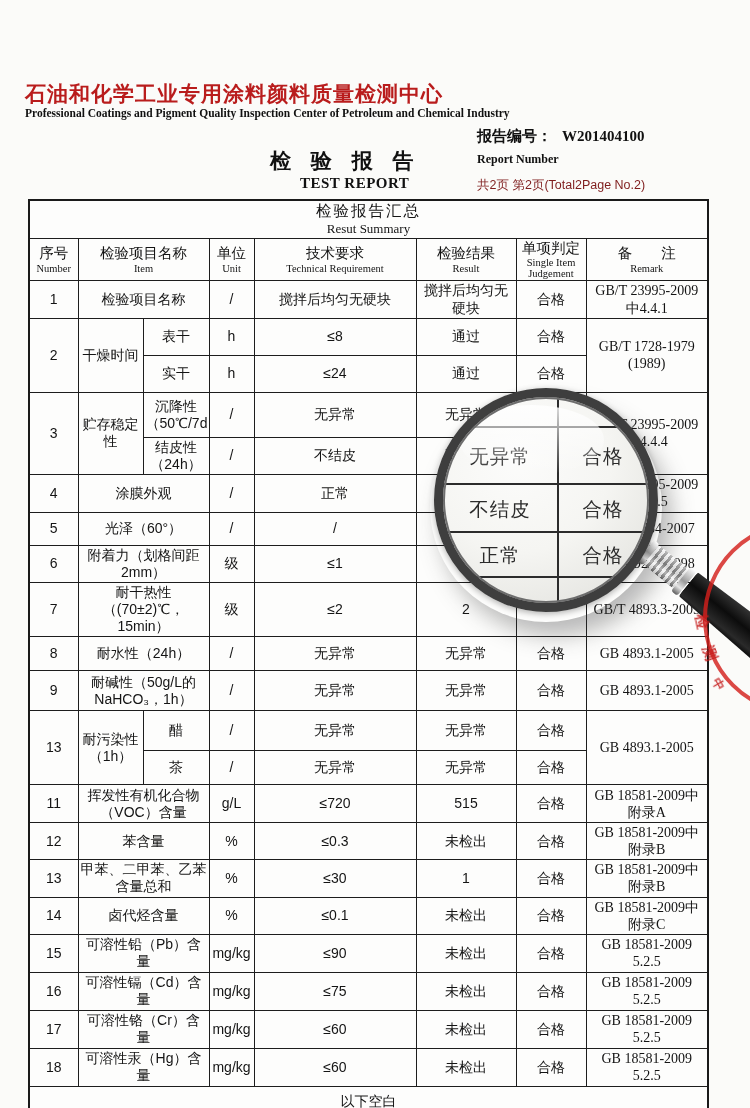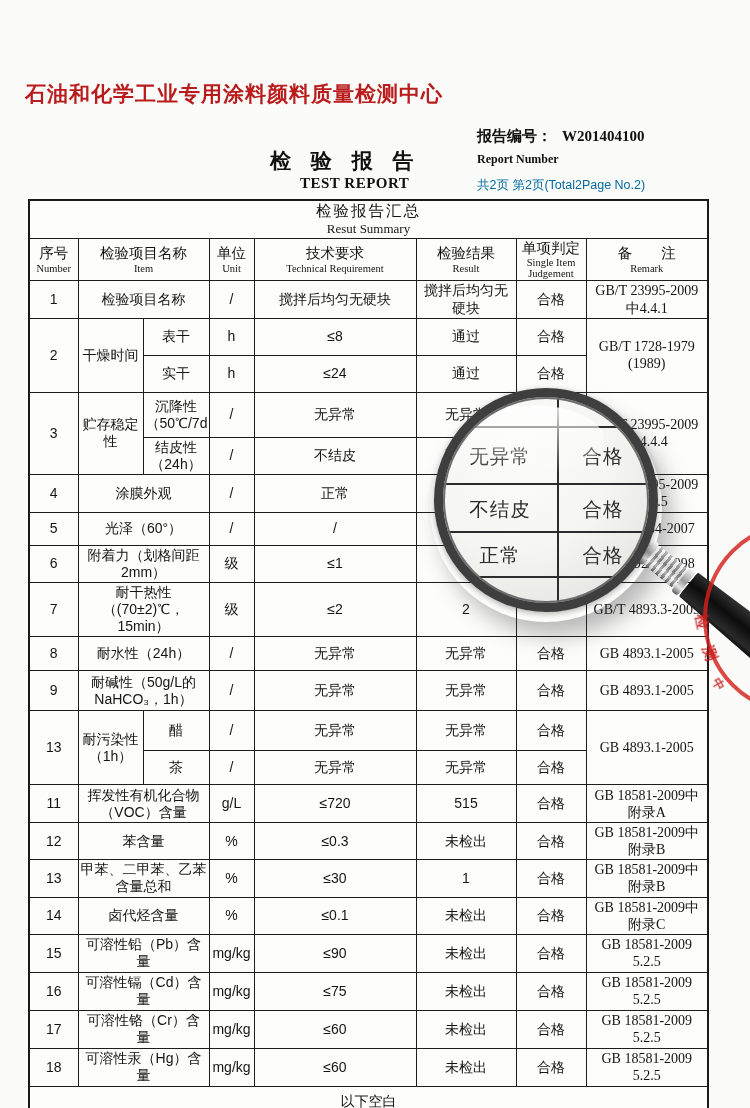--- a/index.html
+++ b/index.html
@@ -17,21 +17,21 @@
   .org-en { position:absolute; top:107px; left:25px; font-size:11.5px;
     font-family:"Liberation Serif", serif; font-weight:bold; color:#111; }
   .rep-cn { position:absolute; top:147px; left:270px; font-size:21px; font-weight:bold;
     letter-spacing:7px; color:#111; }
   .rep-en { position:absolute; top:175px; left:300px; font-size:15px; font-weight:bold;
     font-family:"Liberation Serif", serif; letter-spacing:0.5px; color:#111; }
   .repno-line { position:absolute; top:127px; left:477px; font-size:15px; font-weight:bold; color:#111; }
   .repno-line .val { font-family:"Liberation Serif", serif; font-weight:bold; padding-left:10px; }
   .repno-en { position:absolute; top:152px; left:477px; font-size:12px;
     font-family:"Liberation Serif", serif; font-weight:bold; color:#111;text-align:center; }
-  .pages { position:absolute; top:177px; left:477px; font-size:12.5px; color:#0369a1; }
+  .pages { position:absolute; top:177px; left:477px; font-size:12.5px; color:#7f1d1d; }
   
   table.report { position:absolute; top:199px; left:28px; width:679px;
     border-collapse:collapse; table-layout:fixed; background:#fdfdfc; }
   table.report td, table.report th {
     border:1.6px solid #1d1d1d; text-align:center; vertical-align:middle;
     font-size:14px; line-height:1.22; padding:1px 2px; font-weight:normal; color:#141414;
     overflow:hidden;
   }
   table.report { border:2.5px solid #1a1a1a; }
   .t-title .cn { font-size:15.5px; letter-spacing:2px; }
@@ -78,20 +78,21 @@
     pointer-events:none; filter:blur(.3px); }
   .stamp-txt { position:absolute; color:rgba(196,25,25,.85); font-size:15px; font-weight:bold;
     z-index:6; pointer-events:none; filter:blur(.7px); }
 </style>
 </head>
 <body>
 
 <div id="page">
 
   <div class="org-cn">石油和化学工业专用涂料颜料质量检测中心</div>
+  <div class="org-en">Professional Coatings and Pigment Quality Inspection Center of Petroleum and Chemical Industry</div>
   <div class="rep-cn">检 验 报 告</div>
   <div class="rep-en">TEST REPORT</div>
   <div class="repno-line">
     <span>报告编号：</span><span class="val">W201404100</span>
   </div>
   <div class="repno-en">Report Number</div>
   <div class="pages">共2页 第2页(Total2Page No.2)</div>
 
   <table class="report">
     <colgroup>

